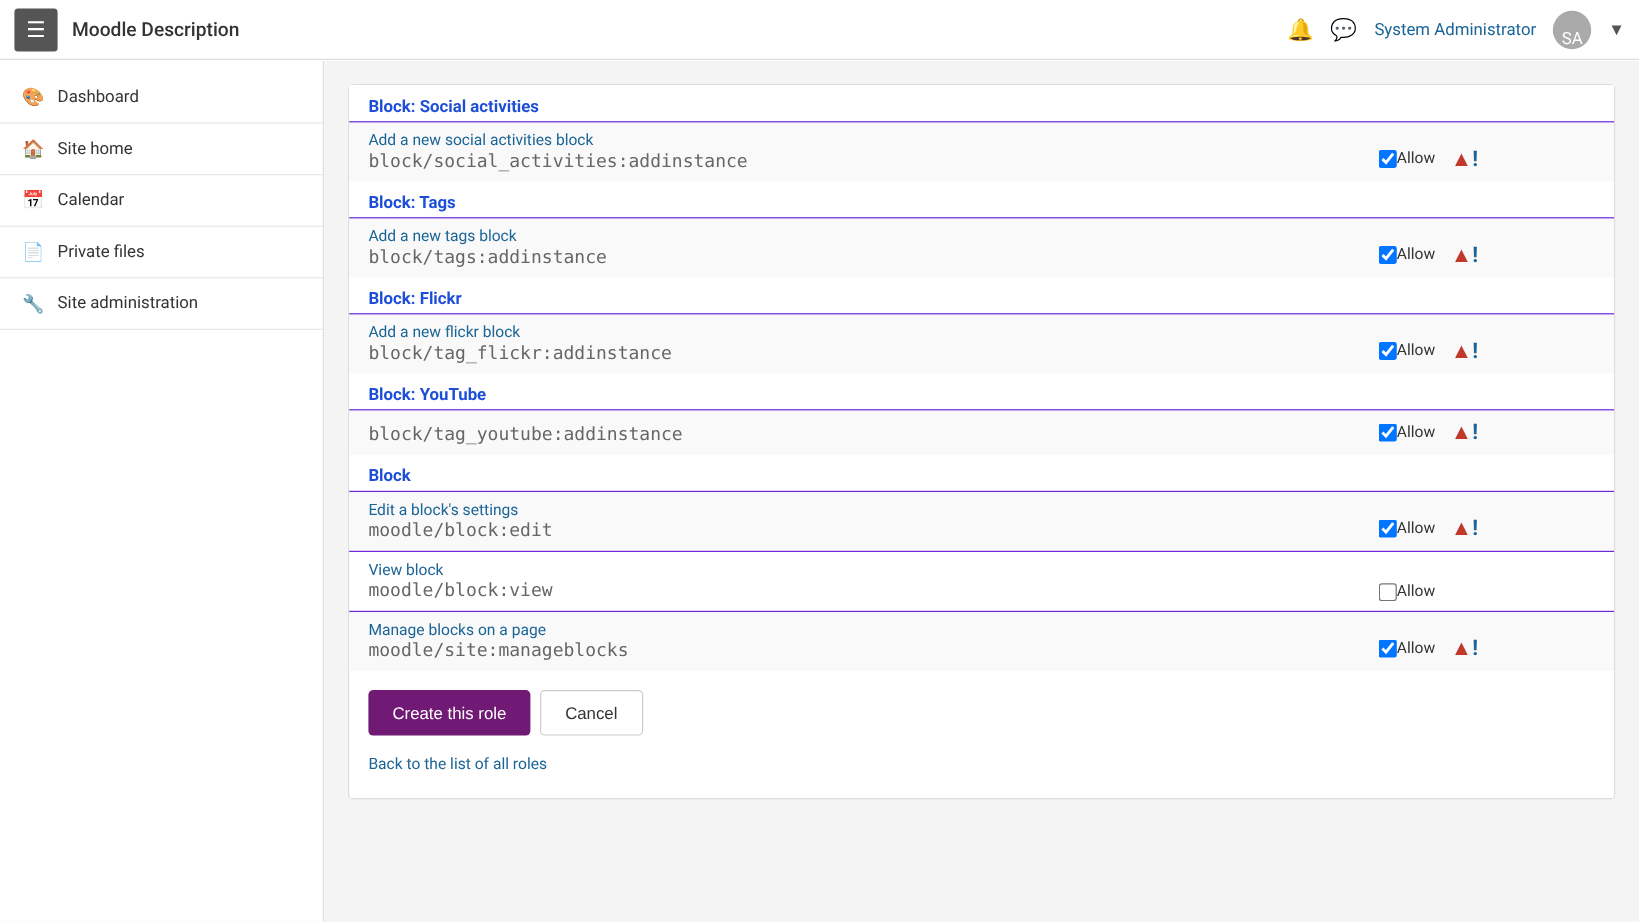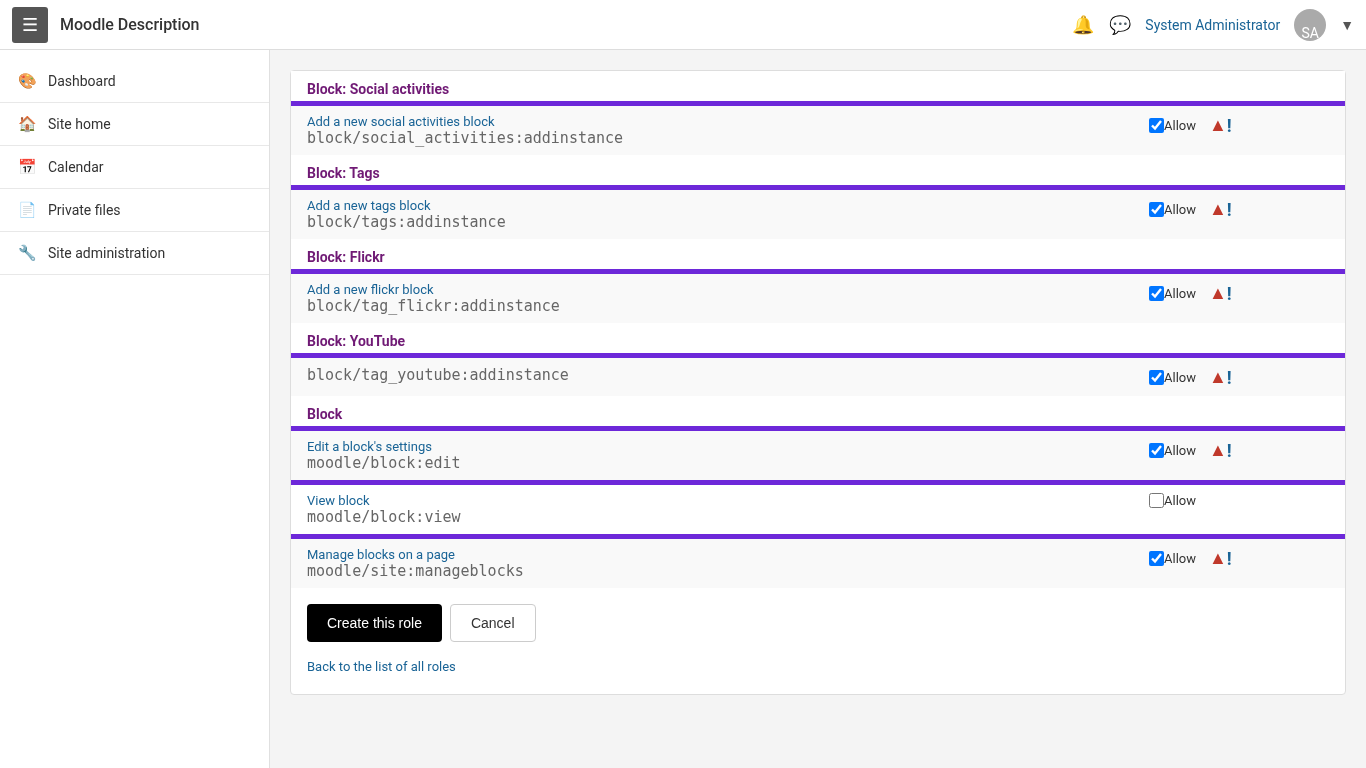--- a/index.html
+++ b/index.html
@@ -111,27 +111,27 @@
 
     
     .perm-section {
       padding: 0;
     }
     .perm-group-header {
       background: #fff;
       padding: 10px 16px 4px 16px;
       font-weight: 700;
       font-size: 14px;
-      color: #701a75;
+      color: #1d4ed8;
     }
     .perm-row {
       display: flex;
-      align-items: flex-start;
+      align-items: flex-end;
       padding: 8px 16px;
-      border-top: 5px solid #6d28d9;
+      border-top: 1px solid #6d28d9;
     }
     .perm-row:nth-child(even) { background: #f9f9f9; }
     .perm-row-info {
       flex: 1;
     }
     .perm-row-link {
       color: #1a6496;
       text-decoration: none;
       display: block;
       font-size: 13px;
@@ -168,21 +168,21 @@
       cursor: pointer;
     }
 
     
     .btn-area {
       padding: 16px;
       display: flex;
       gap: 8px;
     }
     .btn-primary {
-      background: #000000;
+      background: #701a75;
       color: #fff;
       border: none;
       padding: 10px 20px;
       border-radius: 4px;
       cursor: pointer;
       font-size: 14px;
       font-weight: 500;
     }
     .btn-secondary {
       background: #fff;

